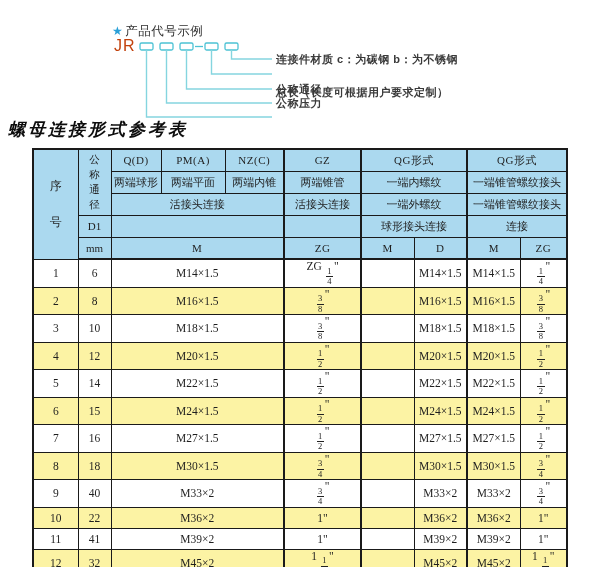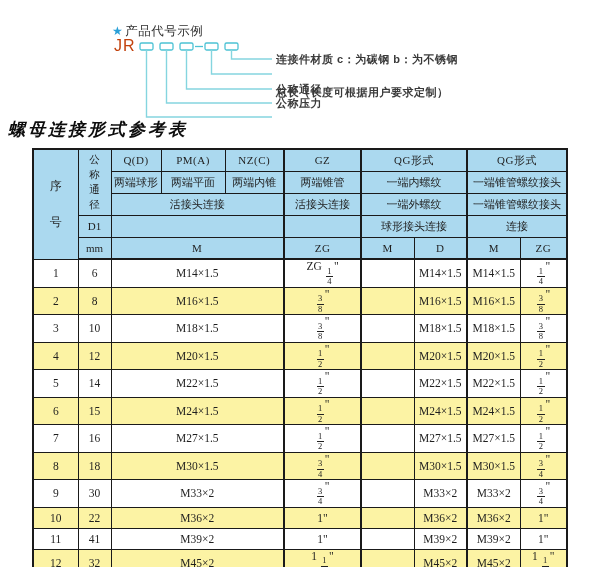--- a/index.html
+++ b/index.html
@@ -266,21 +266,21 @@
     <td class="sep"></td>
     <td>M30×1.5</td>
     <td class="sep">M30×1.5</td>
     <td><span class="frac">
               <span class="fn">3</span>
               <span class="fd">4</span>
             </span>"</td>
   </tr>
         <tr>
     <td>9</td>
-    <td>30</td>
+    <td>40</td>
     <td colspan="3">M33×2</td>
     <td class="sep"><span class="frac">
               <span class="fn">3</span>
               <span class="fd">4</span>
             </span>"</td>
     <td class="sep"></td>
     <td>M33×2</td>
     <td class="sep">M33×2</td>
     <td><span class="frac">
               <span class="fn">3</span>

